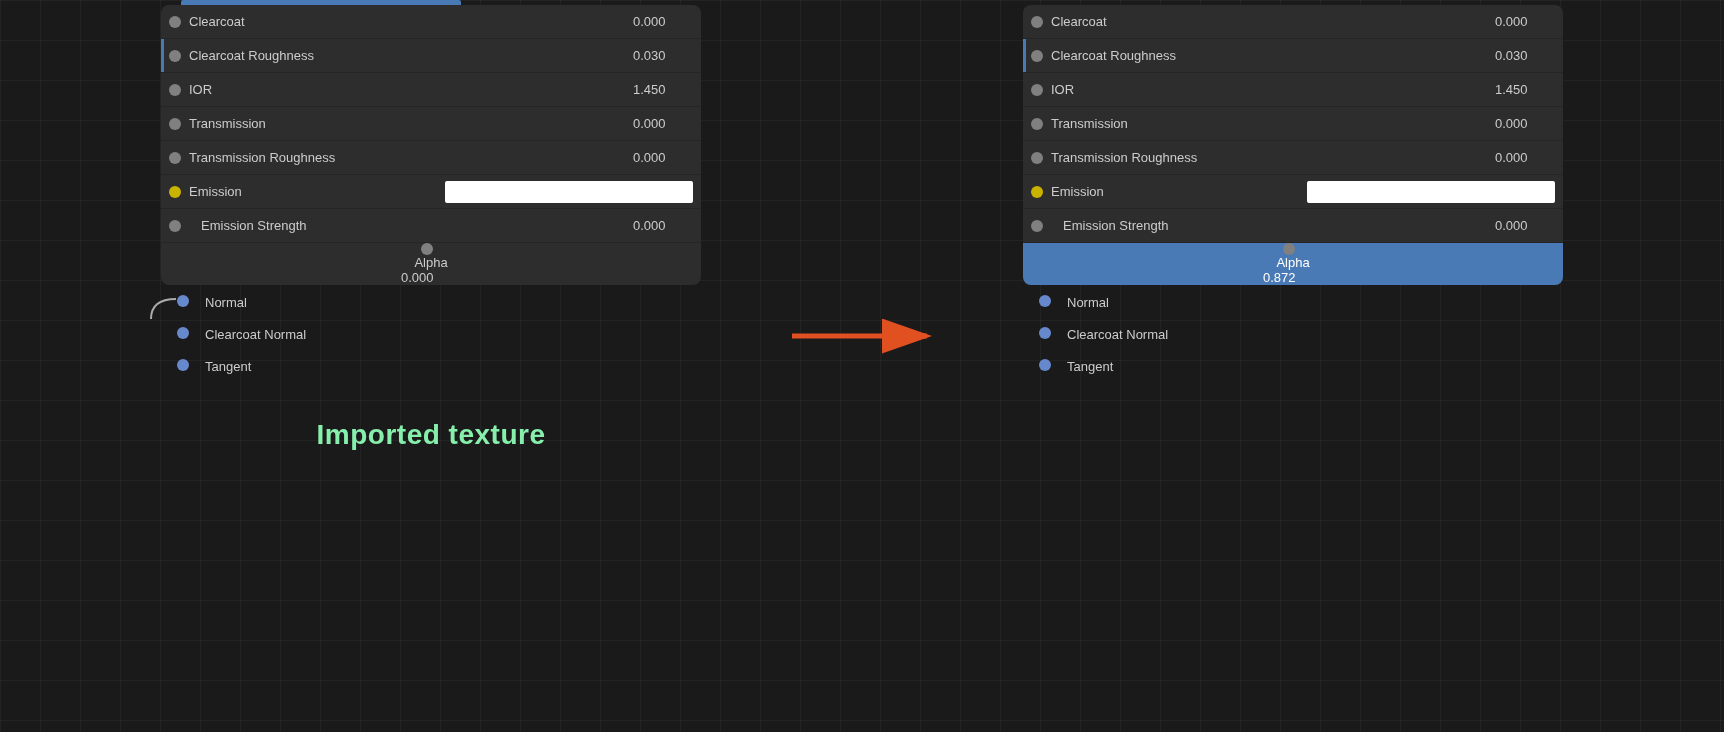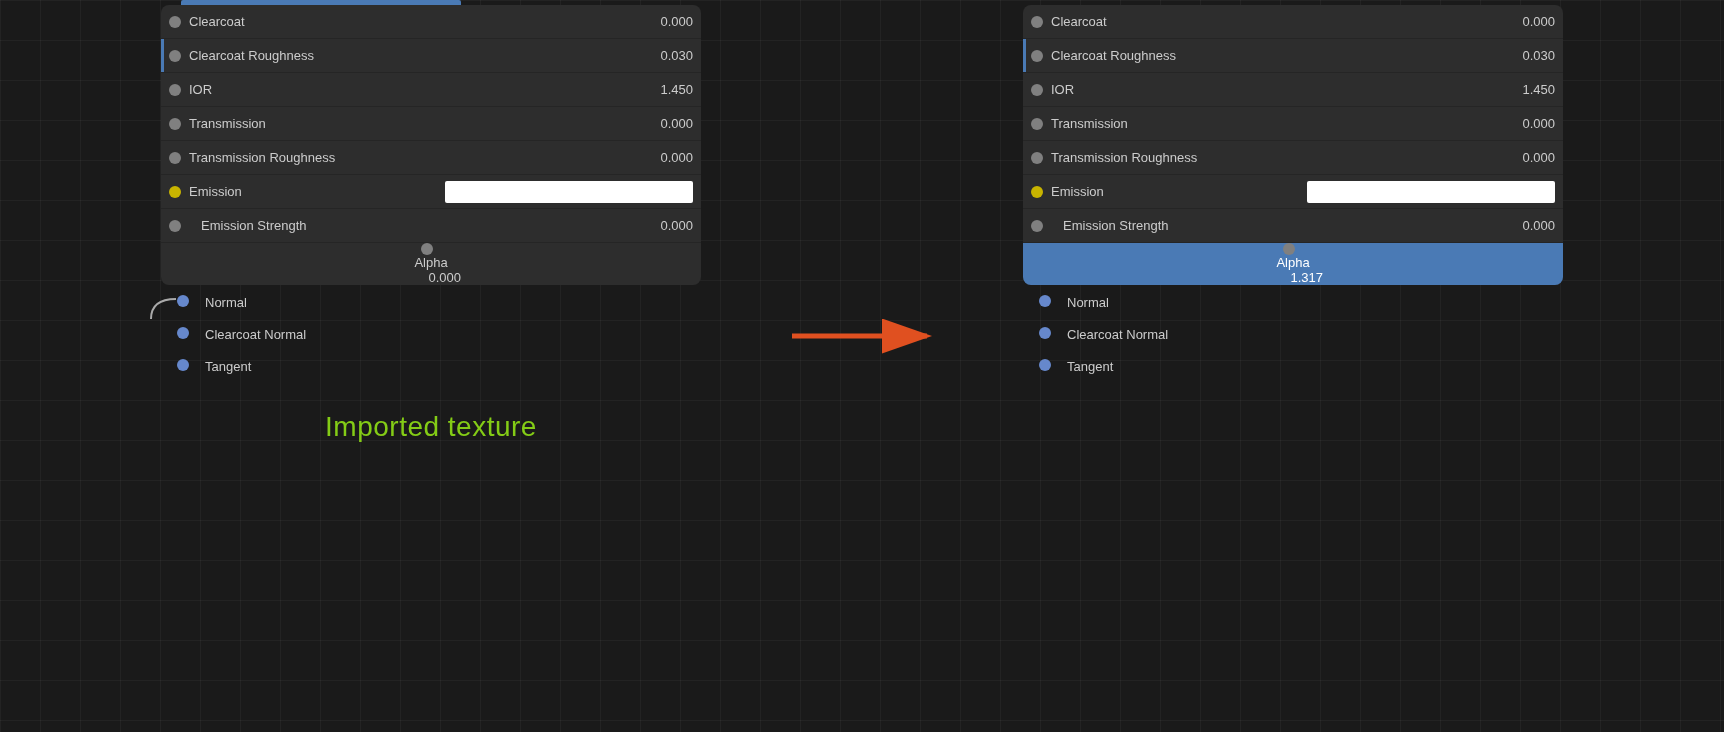--- a/index.html
+++ b/index.html
@@ -46,21 +46,21 @@
     .row-label {
       color: #cccccc;
       font-size: 13px;
       flex: 1;
     }
 
     .row-value {
       color: #cccccc;
       font-size: 13px;
       min-width: 60px;
-      text-align: right;
+      text-align: left;
     }
 
     .blue-accent {
       position: absolute;
       left: 0;
       top: 0;
       bottom: 0;
       width: 3px;
       background: #4a7ab5;
     }
@@ -86,23 +86,23 @@
       display: flex;
       align-items: flex-start;
       padding: 6px 16px;
       min-height: 32px;
     }
 
     .label-text {
       display: block;
       text-align: center;
       font-size: 28px;
-      color: #84cc16;
-      font-weight: 400;
-      margin-top: 22px;
+      color: #86efac;
+      font-weight: 700;
+      margin-top: 30px;
       letter-spacing: 0.5px;
     }
 
     .panels-wrapper {
       display: flex;
       width: 100%;
       height: 100%;
       gap: 0;
     }
 
@@ -255,21 +255,21 @@
 
         <div class="node-row">
           <div class="socket socket-gray"></div>
           <span class="row-label" style="padding-left:12px;">Emission Strength</span>
           <span class="row-value">0.000</span>
         </div>
 
         <div class="node-row row-highlighted">
           <div class="socket" style="width:12px;height:12px;border-radius:50%;background:#808080;flex-shrink:0;margin-right:8px;"></div>
           <span class="row-label">Alpha</span>
-          <span class="row-value">1.317</span>
+          <span class="row-value">0.872</span>
         </div>
       </div>
 
       <div style="padding: 4px 0;">
         <div class="bottom-row">
           <div class="socket socket-blue"></div>
           <span class="row-label" style="margin-left:8px;">Normal</span>
         </div>
         <div class="bottom-row">
           <div class="socket socket-blue"></div>

